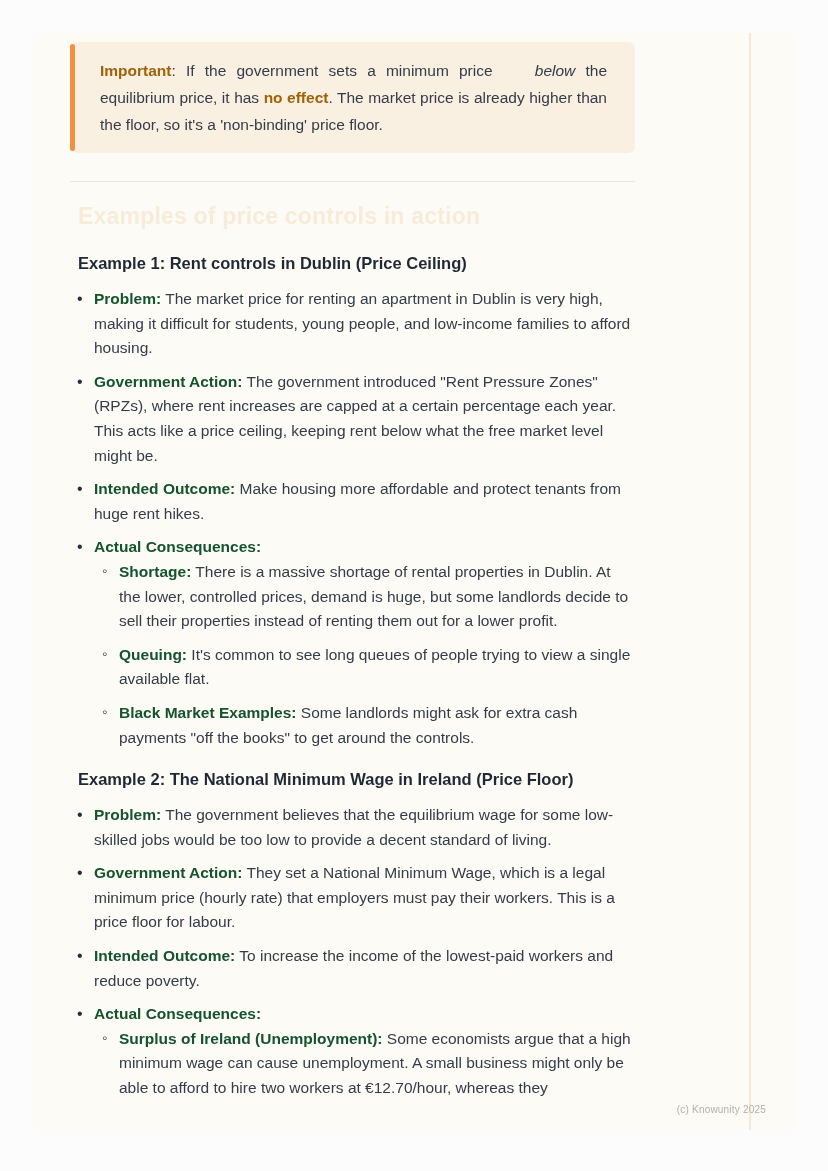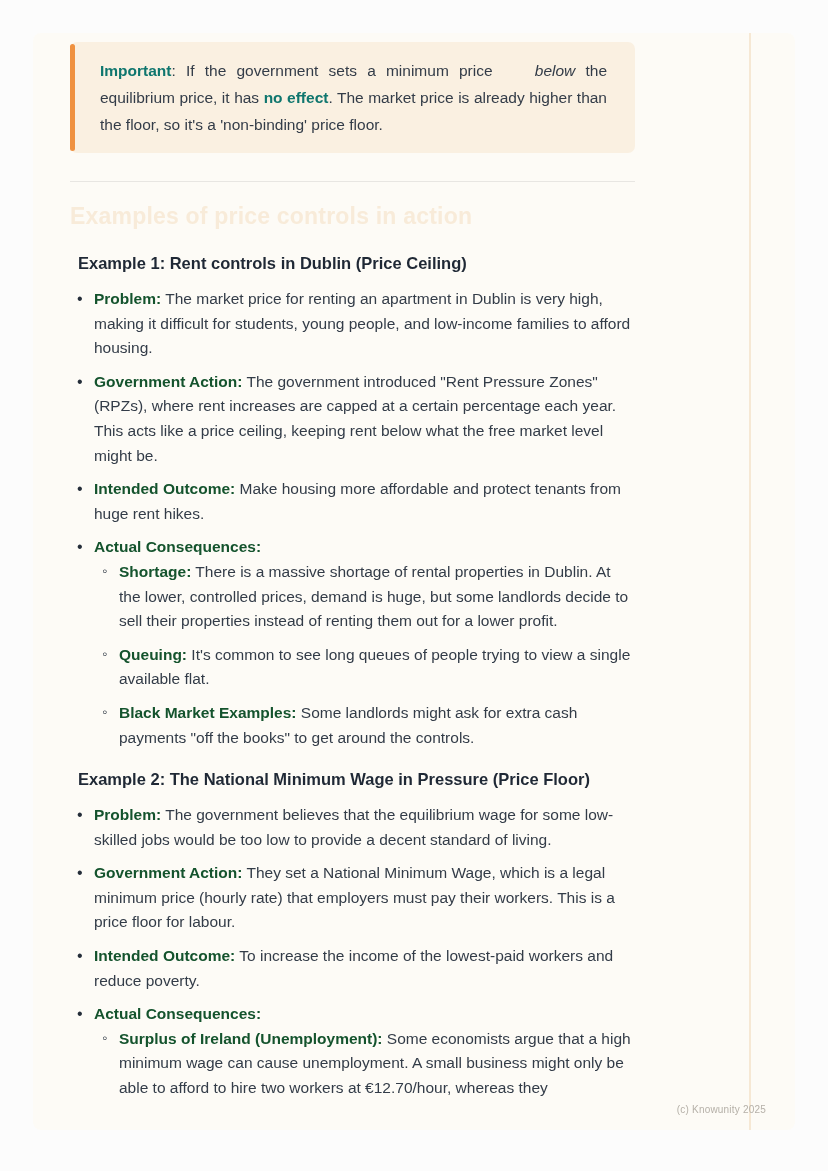--- a/index.html
+++ b/index.html
@@ -43,30 +43,30 @@
   }
   .callout-bar {
     position: absolute;
     left: 0; top: 2px; bottom: 2px;
     width: 5px;
     border-radius: 3px;
     background: #ef9140;
   }
   .callout b, .lbl { font-weight: bold; color: #14532d; }
   .callout .seg-i { font-style: italic; margin-left: 32px; }
-  .callout .seg-b { font-weight: bold; color: #0f766e; }
+  .callout .seg-b { font-weight: bold; color: #a16207; }
   
   .divider {
     border: none;
     border-top: 1px solid #e8e6e2;
     margin: 28px 0 0 0;
   }
   
   .faded-heading {
-    margin: 20px 0 22px 0;
+    margin: 20px 0 22px 8px;
     font-size: 23px;
     line-height: 28px;
     font-weight: bold;
     color: #f8ebd9;
     letter-spacing: 0.2px;
   }
   
   .section-title {
     margin: 18px 0 13px 8px;
     font-size: 16.5px;
@@ -159,21 +159,21 @@
   </li>
 
   <li>
     <span class="circle-glyph">◦</span><span class="lbl">Black Market Examples:</span><span class="txt"> Some landlords might ask for extra cash payments "off the books" to get around the controls.</span>
   </li>
 </ul></li>
 </ul>
   </section>
 
   <section>
-    <h3 class="section-title">Example 2: The National Minimum Wage in Pressure (Price Floor)</h3>
+    <h3 class="section-title">Example 2: The National Minimum Wage in Ireland (Price Floor)</h3>
     <ul class="blist">
   <li>
     <span class="bullet-glyph">•</span><span class="lbl">Problem:</span><span class="txt"> The government believes that the equilibrium wage for some low-skilled jobs would be too low to provide a decent standard of living.</span>
   </li>
 
   <li>
     <span class="bullet-glyph">•</span><span class="lbl">Government Action:</span><span class="txt"> They set a National Minimum Wage, which is a legal minimum price (hourly rate) that employers must pay their workers. This is a price floor for labour.</span>
   </li>
 
   <li>

